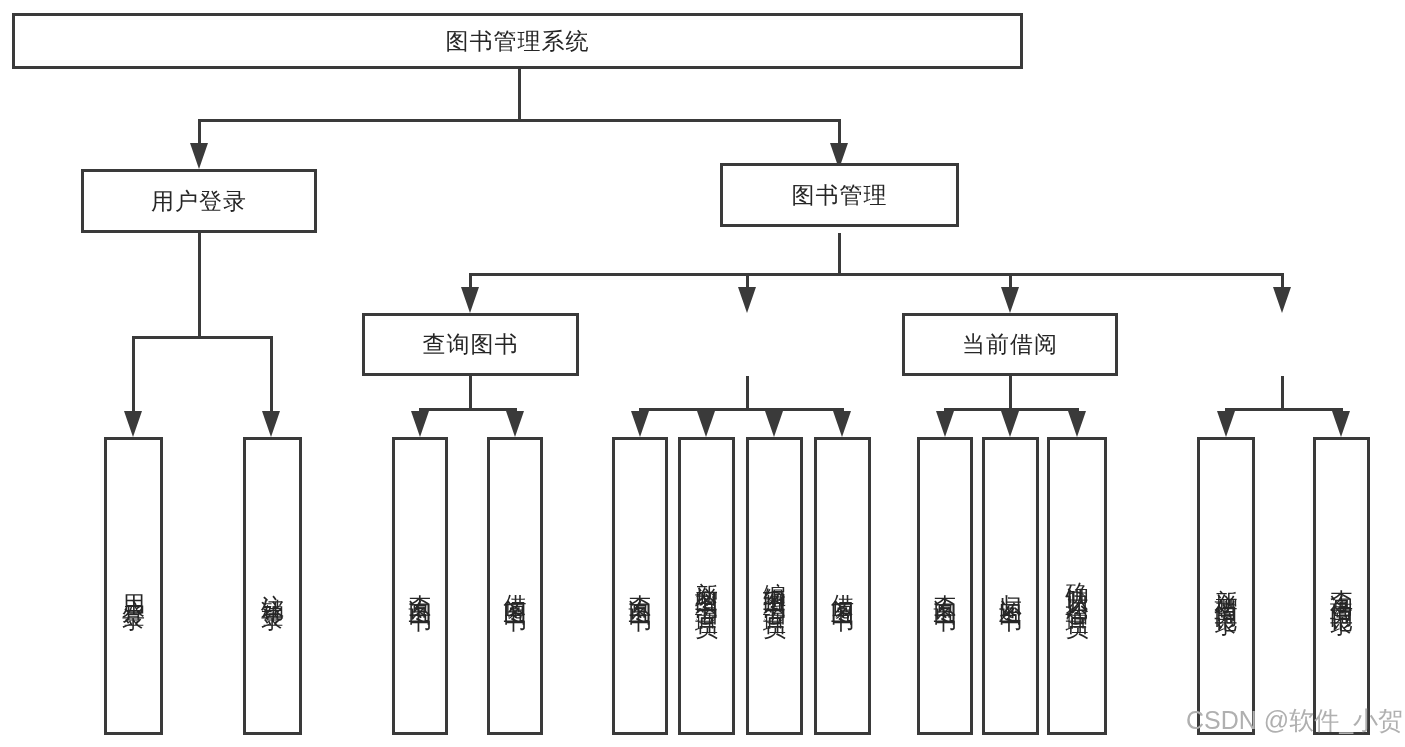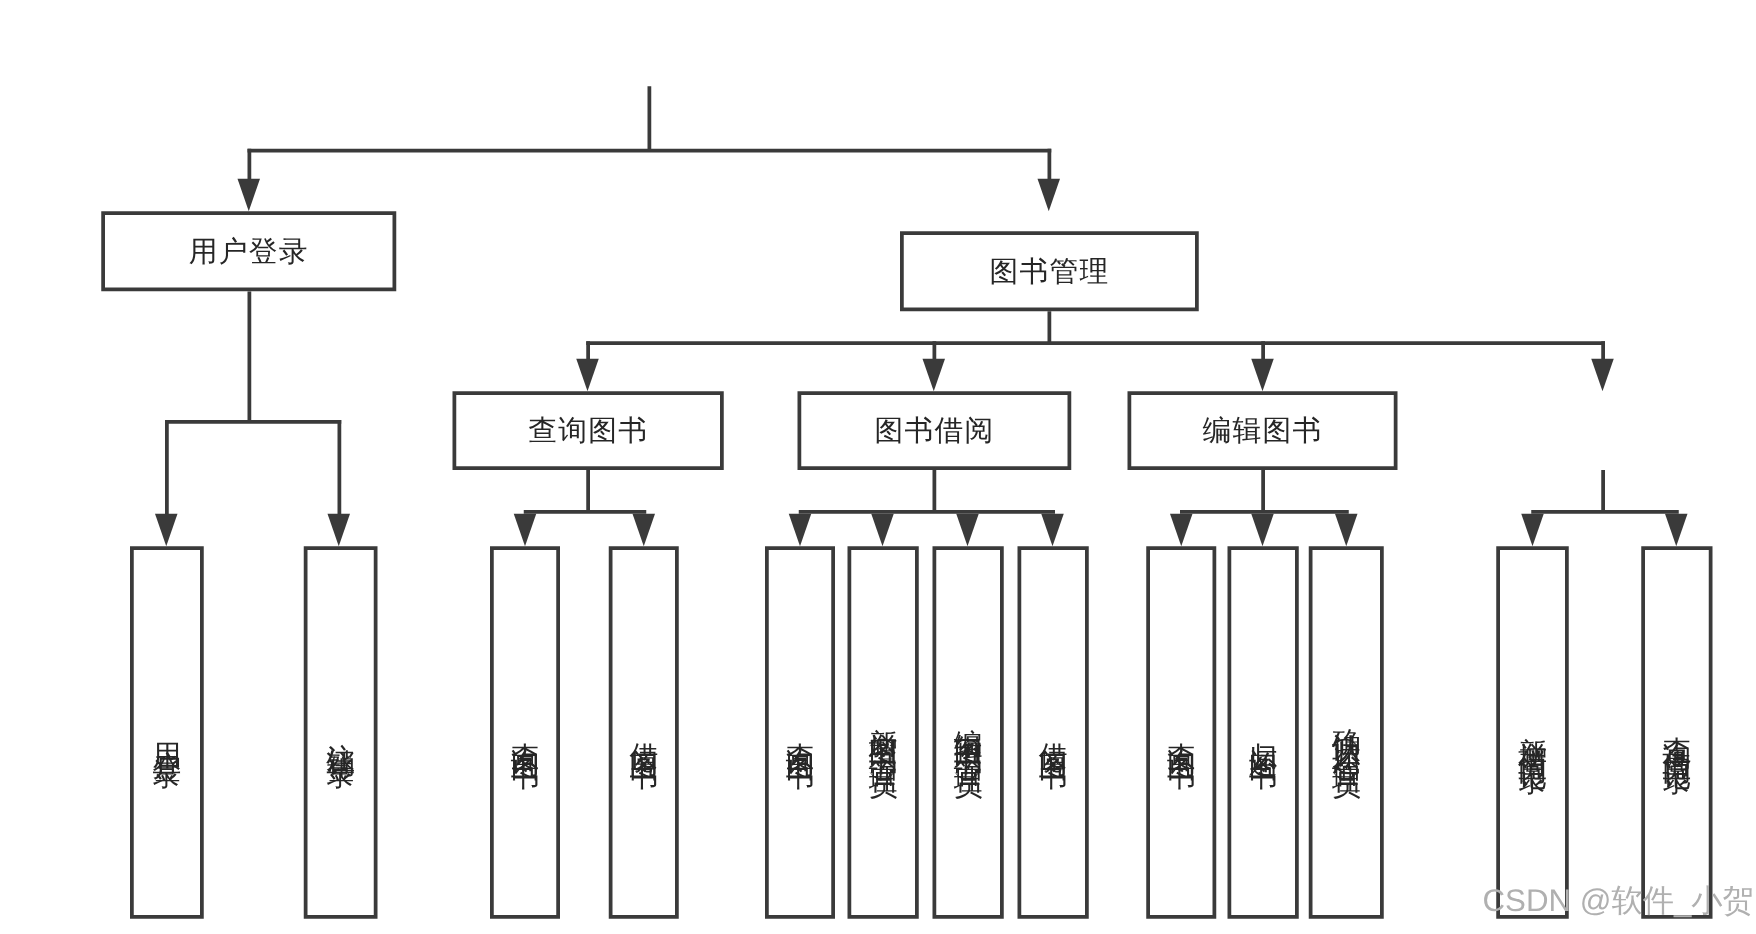--- a/index.html
+++ b/index.html
@@ -79,36 +79,36 @@
   <div class="h" style="left:944px;top:408px;width:135px"></div>
   <div class="arrow" style="left:936px;top:411px"></div>
   <div class="arrow" style="left:1001px;top:411px"></div>
   <div class="arrow" style="left:1068px;top:411px"></div>
 
   <div class="v" style="left:1281px;top:376px;height:34px"></div>
   <div class="h" style="left:1225px;top:408px;width:118px"></div>
   <div class="arrow" style="left:1217px;top:411px"></div>
   <div class="arrow" style="left:1332px;top:411px"></div>
 
+  <div class="box h-box" style="left:12px;top:13px;width:1011px;height:56px">
+    <span class="lbl">图书管理系统</span>
+  </div>
 
   <div class="box h-box" style="left:81px;top:169px;width:236px;height:64px">
     <span class="lbl">用户登录</span>
   </div>
-  <div class="box h-box" style="left:720px;top:185px;width:239px;height:64px">
+  <div class="box h-box" style="left:720px;top:163px;width:239px;height:64px">
     <span class="lbl">图书管理</span>
   </div>
 
   <div class="box h-box" style="left:362px;top:313px;width:217px;height:63px">
     <span class="lbl">查询图书</span>
   </div>
-  <div class="box h-box" style="left:638px;top:313px;width:219px;height:63px">
-    <span class="lbl">图书借阅</span>
-  </div>
   <div class="box h-box" style="left:902px;top:313px;width:216px;height:63px">
-    <span class="lbl">编辑图书</span>
+    <span class="lbl">当前借阅</span>
   </div>
 
   <div class="box v-box" style="left:104px;top:437px;width:59px;height:298px">
     <span class="vlbl">用户登录</span>
   </div>
   <div class="box v-box" style="left:243px;top:437px;width:59px;height:298px">
     <span class="vlbl">注销登录</span>
   </div>
 
   <div class="box v-box" style="left:392px;top:437px;width:56px;height:298px">

